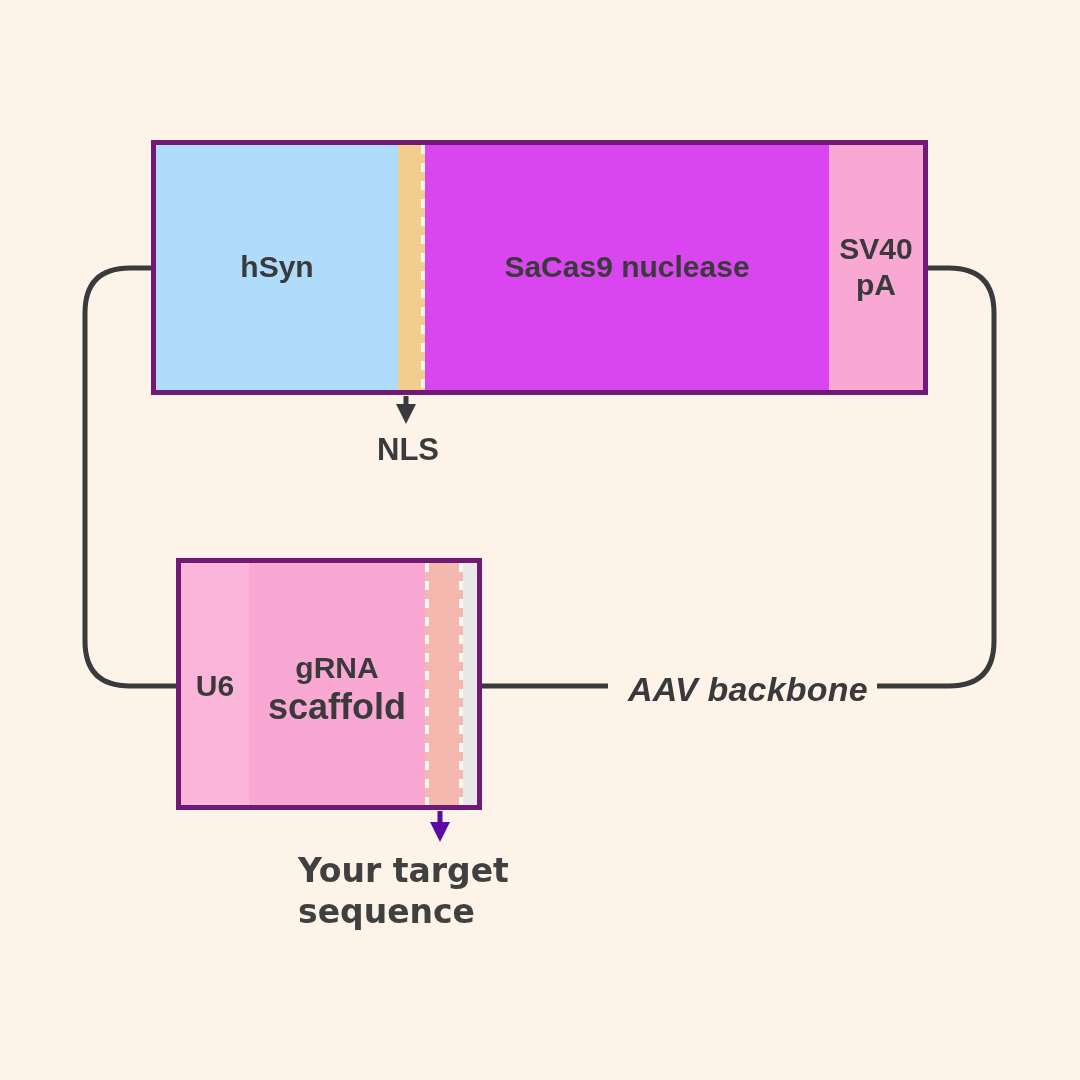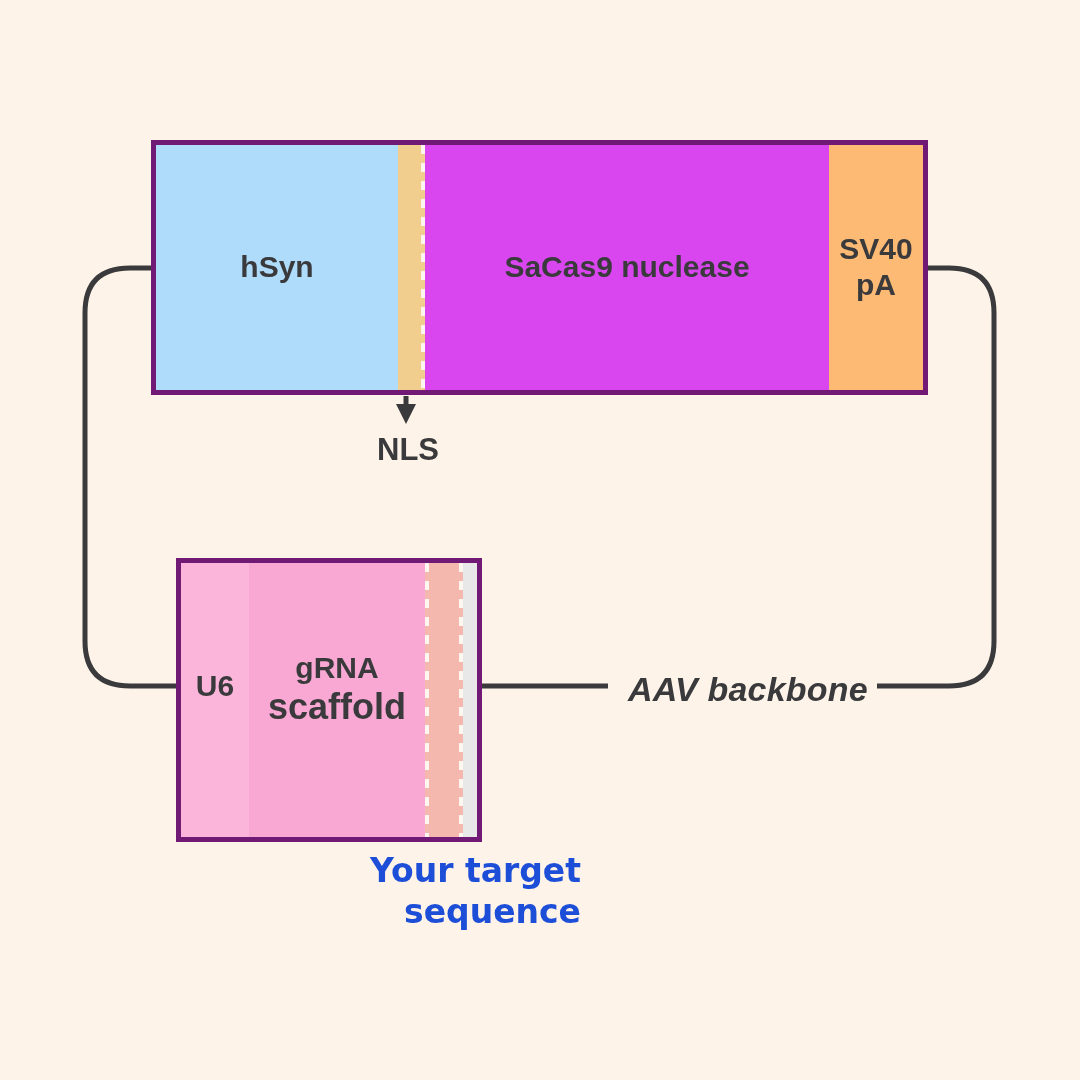--- a/index.html
+++ b/index.html
@@ -35,21 +35,21 @@
   #top-cassette {
     left: 151px;
     top: 140px;
     width: 777px;
     height: 255px;
   }
   #bottom-cassette {
     left: 176px;
     top: 558px;
     width: 306px;
-    height: 284px;
+    height: 252px;
   }
   .seg {
     position: absolute;
     top: 0;
     bottom: 0;
   }
   .seg-label {
     position: absolute;
     left: 0;
     right: 0;
@@ -97,24 +97,24 @@
     top: 670px;
     font-size: 34px;
     font-weight: bold;
     font-style: italic;
     letter-spacing: 0.2px;
   }
   #target-label {
     left: 298px;
     top: 851px;
     width: 283px;
-    text-align: right;
+    text-align: left;
     font-size: 33px;
     font-weight: bold;
-    color: #1d4ed8;
+    color: #404040;
     font-family: "DejaVu Sans", sans-serif;
     line-height: 1.24;
   }
 </style>
 </head>
 <body>
 
 <div id="stage">
 
   <svg class="svg-layer" viewBox="0 0 1080 1080">
@@ -138,21 +138,21 @@
     </div>
 
     <div class="seg" style="left:242px; width:27px; background:#F1CE8E;">
       <div class="dash-edge-right" style="right:0px;"></div>
     </div>
 
     <div class="seg" style="left:269px; width:404px; background:#d946ef;">
       <div class="seg-label" style="top:104px; font-size:30px;">SaCas9 nuclease</div>
     </div>
 
-    <div class="seg" style="left:673px; width:94px; background:#fdba74;">
+    <div class="seg" style="left:673px; width:94px; background:#f9a8d4;">
       <div class="seg-label" style="top:86px; font-size:30px;">SV40</div>
       <div class="seg-label" style="top:122px; font-size:30px;">pA</div>
     </div>
   </div>
 
   <div class="cassette" id="bottom-cassette">
     <div class="seg" style="left:0px; width:68px; background:#FCB5DA;">
       <div class="seg-label" style="top:105px; font-size:30px;">U6</div>
     </div>
 

